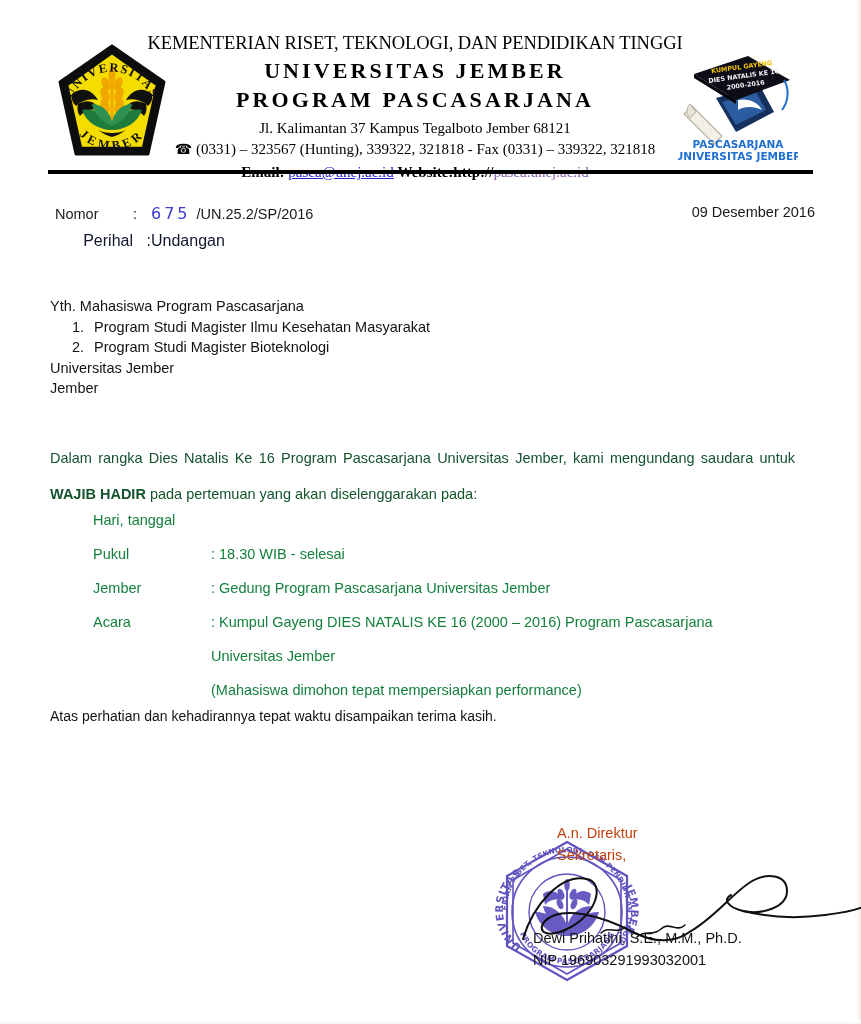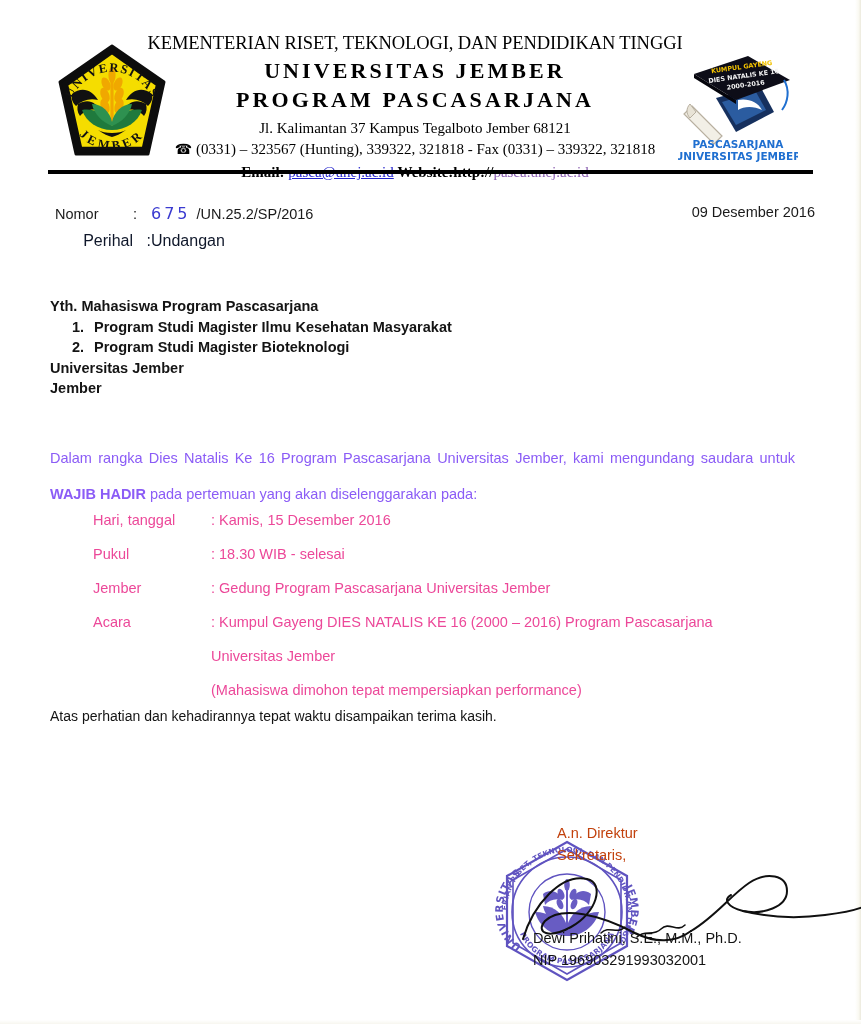--- a/index.html
+++ b/index.html
@@ -140,50 +140,49 @@
     text-align: right;
   }
 
   
   #recipient {
     position: absolute;
     left: 50px; top: 296px;
     font-size: 14.5px;
     color: #141414;
     line-height: 20.5px;
-    font-weight: bold;
   }
   #recipient ol {
     margin: 0;
     padding-left: 38px;
     list-style-position: outside;
   }
   #recipient ol li {
     padding-left: 6px;
   }
 
   
   #body-para {
     position: absolute;
     left: 50px; top: 440px;
     width: 745px;
     font-size: 14.5px;
-    color: #8b5cf6;
+    color: #14532d;
     text-align: justify;
     line-height: 36px;
   }
   #body-para b { font-weight: bold; }
 
   
   #details {
     position: absolute;
     left: 93px; top: 512px;
     width: 700px;
     font-size: 14.5px;
-    color: #ec4899;
+    color: #15803d;
   }
   .detail-row {
     display: flex;
     margin-bottom: 18px;
   }
   .detail-key {
     width: 118px;
     flex: 0 0 118px;
   }
   .detail-val {
@@ -341,21 +340,20 @@
     </ol>
     <div>Universitas Jember</div>
     <div>Jember</div>
   </div>
 
   <div id="body-para"><span>Dalam rangka Dies Natalis Ke 16 Program Pascasarjana Universitas Jember, kami mengundang saudara untuk </span><b>WAJIB HADIR</b><span> pada pertemuan yang akan diselenggarakan pada:</span></div>
 
   <div id="details">
     <div class="detail-row">
       <div class="detail-key">Hari, tanggal</div>
-      <div class="detail-val">: Kamis, 15 Desember 2016</div>
     </div>
     <div class="detail-row">
       <div class="detail-key">Pukul</div>
       <div class="detail-val">: 18.30 WIB - selesai</div>
     </div>
     <div class="detail-row">
       <div class="detail-key">Jember</div>
       <div class="detail-val">: Gedung Program Pascasarjana Universitas Jember</div>
     </div>
     <div class="detail-row">

